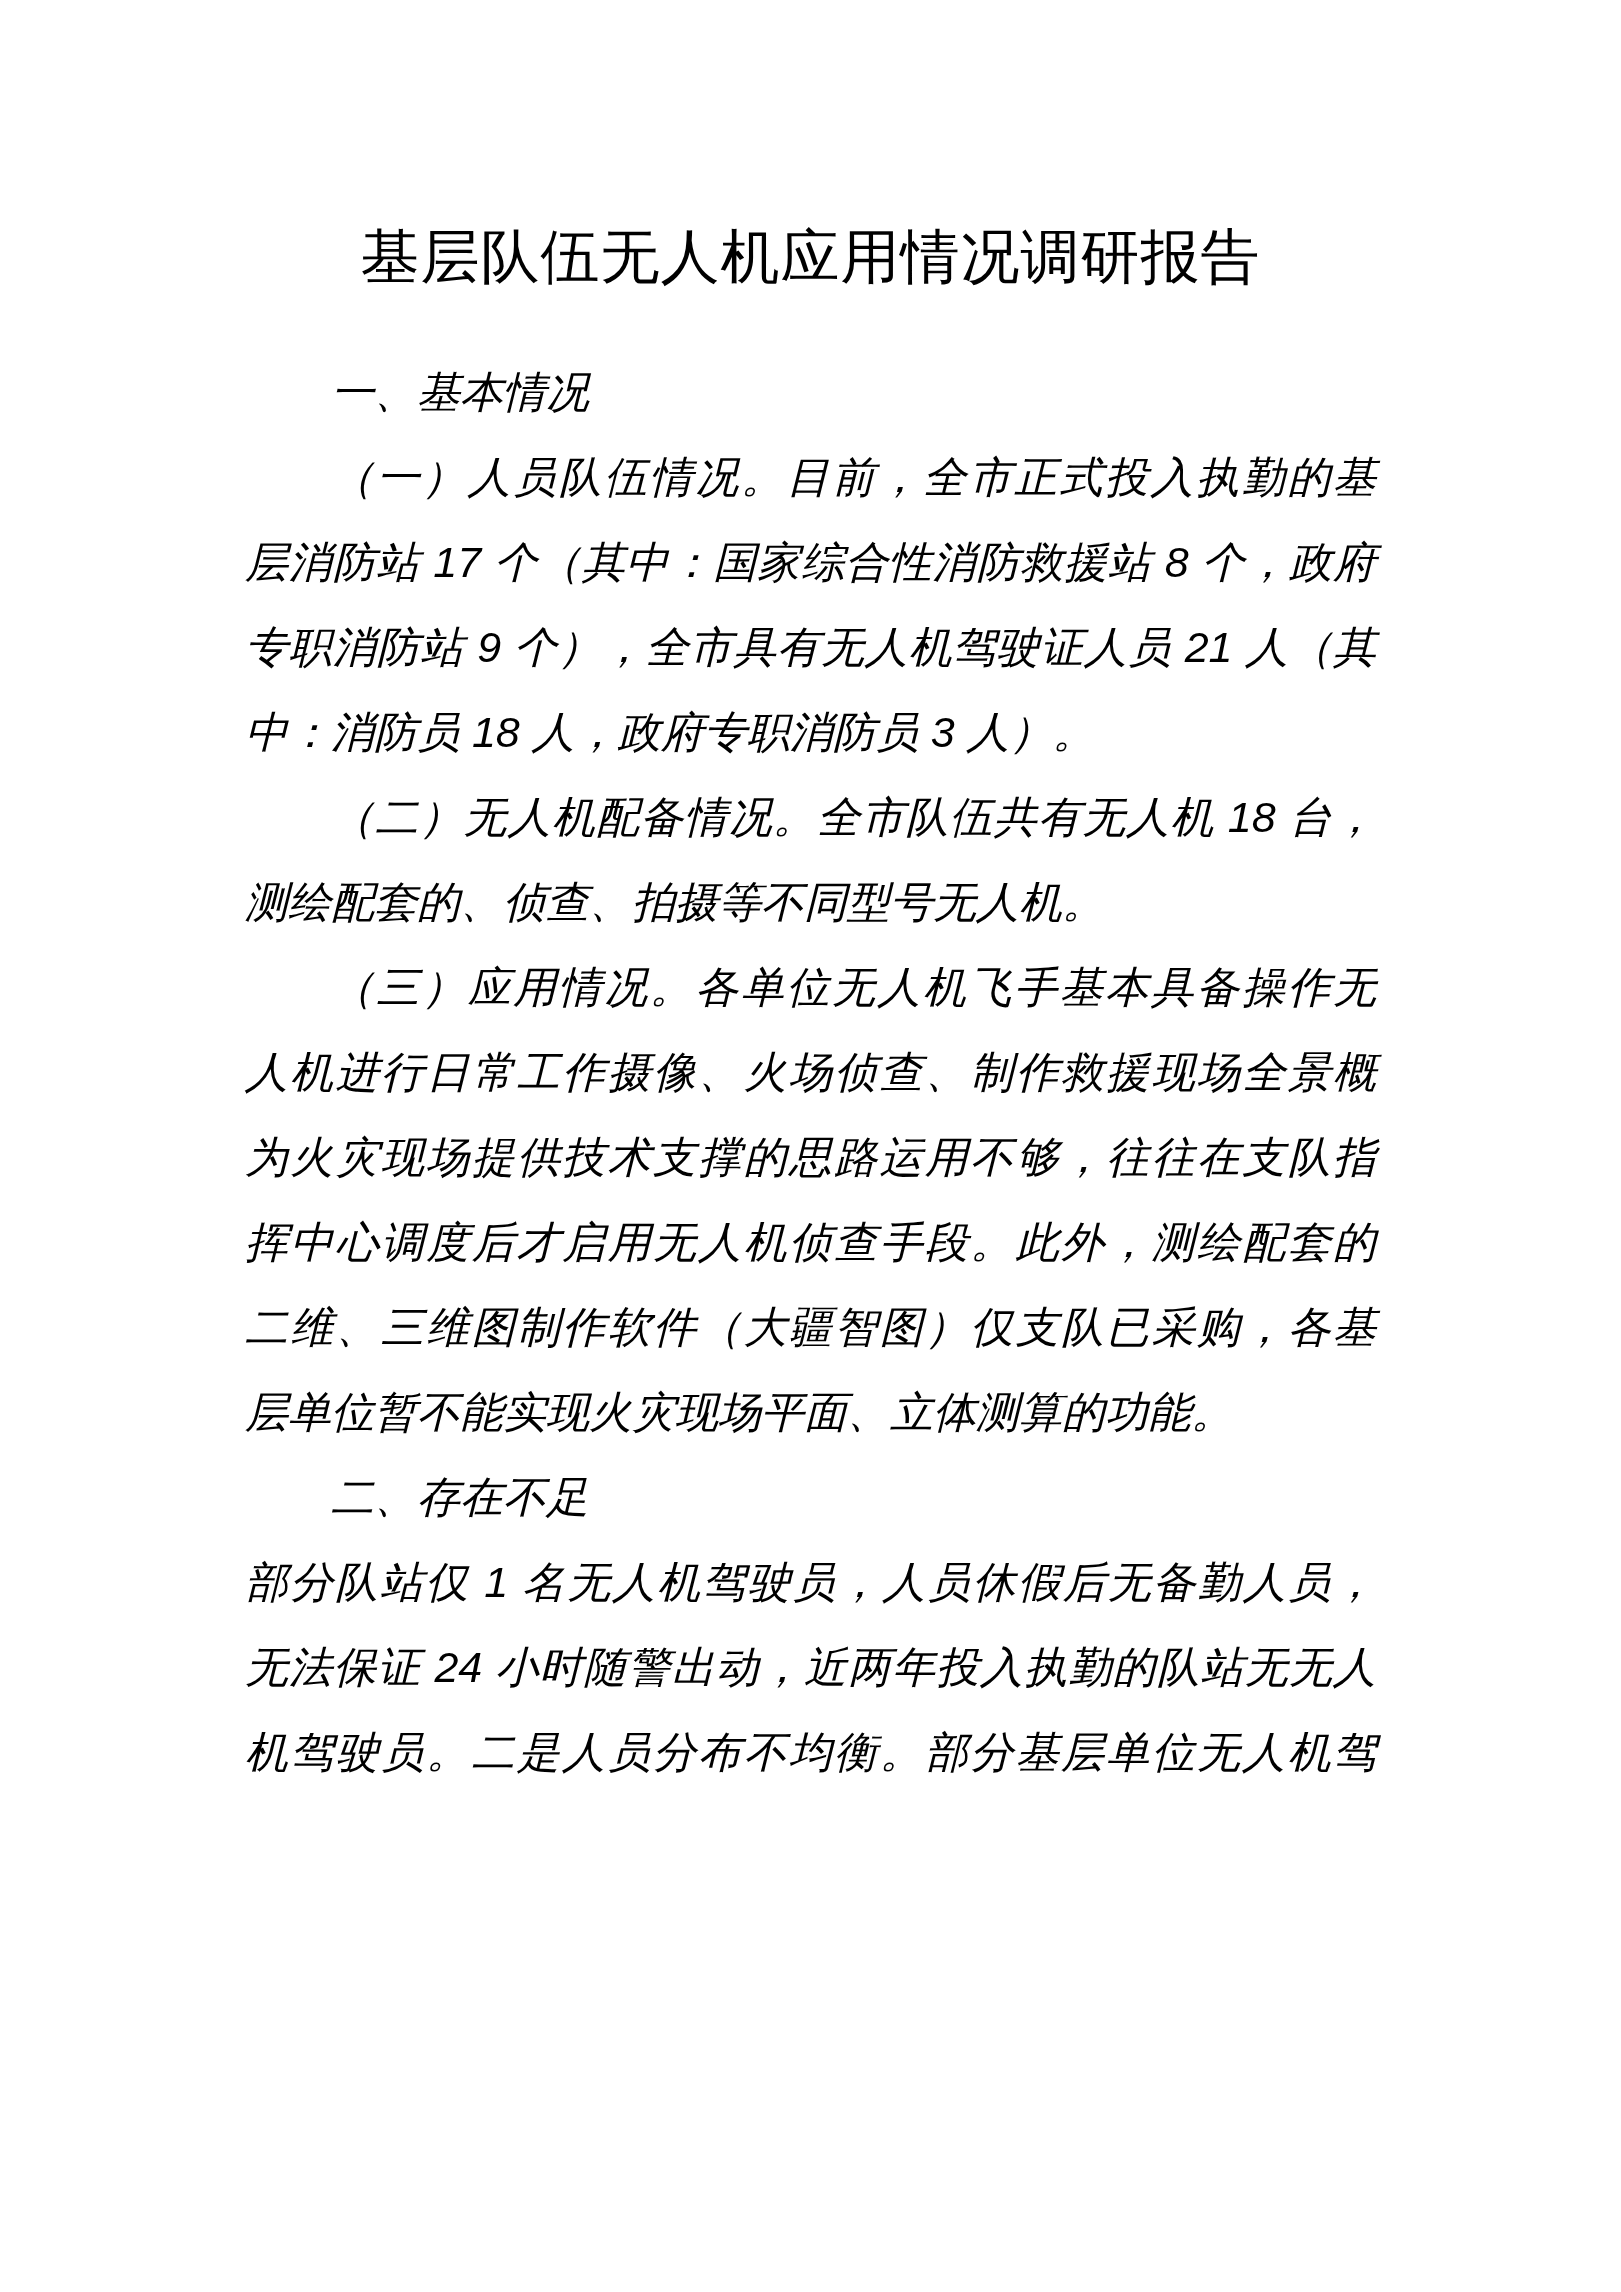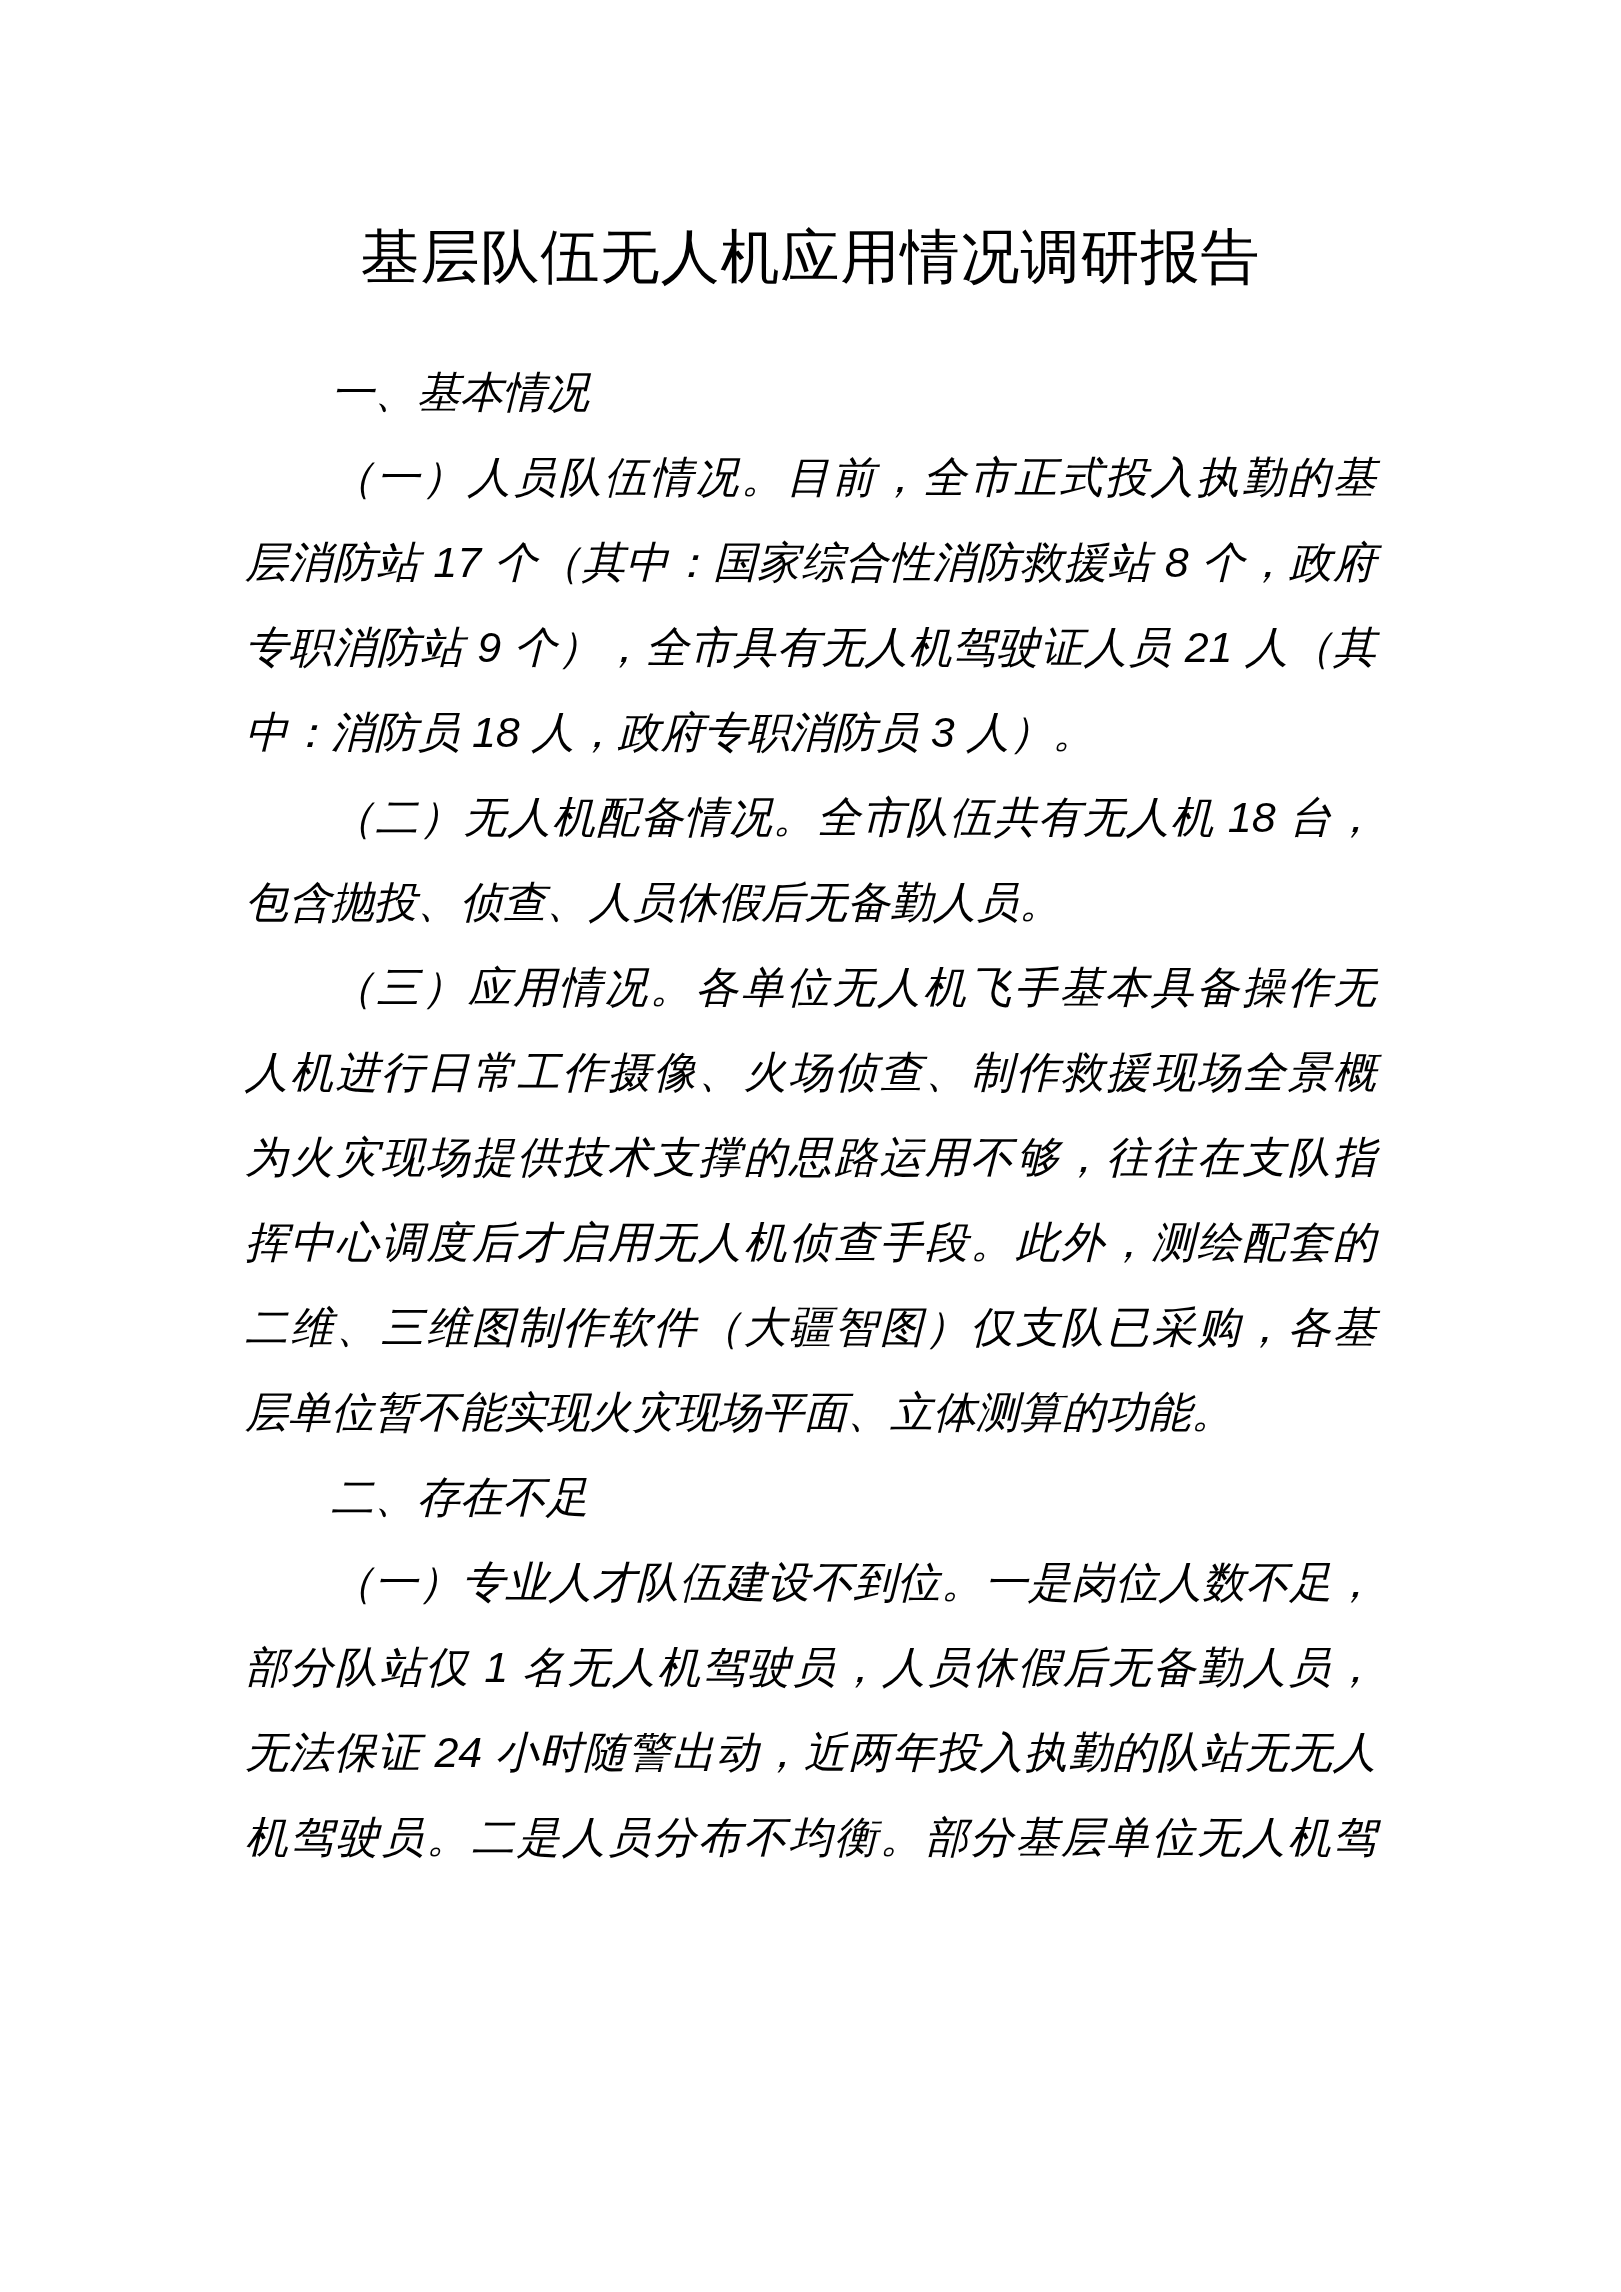--- a/index.html
+++ b/index.html
@@ -60,28 +60,27 @@
 <div class="page">
   <div class="content">
     <h1 class="title">基层队伍无人机应用情况调研报告</h1>
     <div class="lines">
       <div class="line heading">一、基本情况</div>
       <div class="line indent fill">（一）人员队伍情况。目前，全市正式投入执勤的基</div>
       <div class="line fill">层消防站 17 个（其中：国家综合性消防救援站 8 个，政府</div>
       <div class="line fill">专职消防站 9 个），全市具有无人机驾驶证人员 21 人（其</div>
       <div class="line">中：消防员 18 人，政府专职消防员 3 人）。</div>
       <div class="line indent fill">（二）无人机配备情况。全市队伍共有无人机 18 台，</div>
-      <div class="line">包含抛投、侦查、人员休假后无备勤人员。</div>
+      <div class="line">测绘配套的、侦查、拍摄等不同型号无人机。</div>
       <div class="line indent fill">（三）应用情况。各单位无人机飞手基本具备操作无</div>
       <div class="line fill">人机进行日常工作摄像、火场侦查、制作救援现场全景概</div>
       <div class="line fill">为火灾现场提供技术支撑的思路运用不够，往往在支队指</div>
       <div class="line fill">挥中心调度后才启用无人机侦查手段。此外，测绘配套的</div>
       <div class="line fill">二维、三维图制作软件（大疆智图）仅支队已采购，各基</div>
       <div class="line">层单位暂不能实现火灾现场平面、立体测算的功能。</div>
       <div class="line heading">二、存在不足</div>
-      <div class="line indent fill">（一）专业人才队伍建设不到位。一是岗位人数不足，</div>
       <div class="line fill">部分队站仅 1 名无人机驾驶员，人员休假后无备勤人员，</div>
       <div class="line fill">无法保证 24 小时随警出动，近两年投入执勤的队站无无人</div>
       <div class="line fill">机驾驶员。二是人员分布不均衡。部分基层单位无人机驾</div>
     </div>
   </div>
 </div>
 
 
 </body></html>

